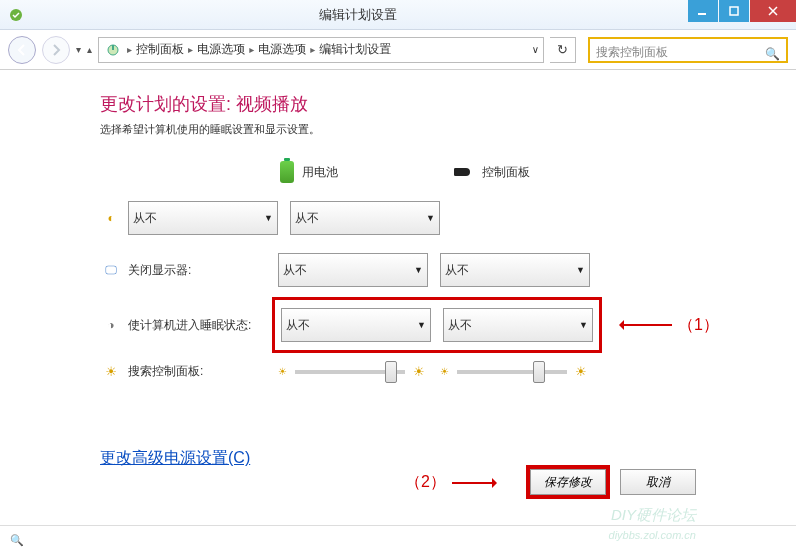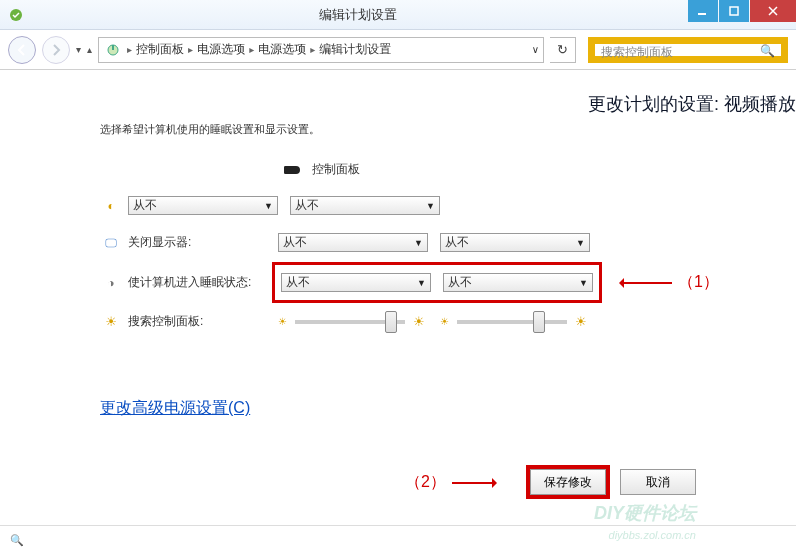--- a/index.html
+++ b/index.html
@@ -17,69 +17,69 @@
 
 
 .navbar { height: 40px; background: #fff; border-bottom: 1px solid #d0d0d0; display: flex; align-items: center; padding: 0 8px; gap: 6px; }
 .navarrow { width: 28px; height: 28px; border: 1px solid #aac; border-radius: 50%; display: flex; align-items: center; justify-content: center; color: #345; background: #f4f8fc; }
 .navarrow.disabled { opacity: .5; }
 .navdrop { font-size: 10px; color: #555; }
 .breadcrumb { flex: 1; height: 26px; border: 1px solid #bcbcbc; display: flex; align-items: center; font-size: 12px; color: #333; padding: 0 4px; background: #fff; }
 .breadcrumb .ico { width: 20px; display: flex; justify-content: center; }
 .breadcrumb .sep { color: #666; padding: 0 4px; font-size: 10px; }
 .refresh { width: 26px; height: 26px; border: 1px solid #bcbcbc; border-left: none; display: flex; align-items: center; justify-content: center; font-size: 13px; color: #444; }
-.searchbox { width: 200px; height: 26px; border: 7px solid #eab308; margin-left: 6px; display: flex; align-items: flex-start; font-size: 12px; color: #888; padding: 0 6px; }
+.searchbox { width: 200px; height: 26px; border: 2px solid #eab308; margin-left: 6px; display: flex; align-items: flex-end; font-size: 12px; color: #888; padding: 0 6px; }
 .searchbox .mag { margin-left: auto; color: #2a6496; }
 
 
 .content { padding: 22px 0 0 100px; }
-.heading { font-size: 18px; color: #0f172a; margin-bottom: 6px; text-align: right; }
+.heading { font-size: 18px; color: #be185d; margin-bottom: 6px; }
 .subhead { font-size: 11px; color: #333; margin-bottom: 24px; }
 
 .cols-header { display: flex; padding-left: 180px; gap: 20px; margin-bottom: 18px; font-size: 12px; color: #333; }
 .cols-header .col { display: flex; align-items: center; gap: 8px; width: 150px; }
 .battery { width: 14px; height: 22px; background: linear-gradient(#6cd04a,#4aa02a); border-radius: 3px; position: relative; }
 .battery::before { content: ""; position: absolute; top: -3px; left: 4px; width: 6px; height: 3px; background: #2a5; border-radius: 1px; }
 .plug { width: 24px; height: 12px; position: relative; }
 .plug::before { content: ""; position: absolute; width: 16px; height: 8px; background: #222; border-radius: 2px 6px 6px 2px; top: 2px; left: 4px; }
 
 .row { display: flex; align-items: center; font-size: 12px; color: #333; margin-bottom: 18px; }
 .row .ricon { width: 22px; display: flex; justify-content: center; margin-right: 6px; }
 .row .rlabel { width: 150px; }
 .row .selects { display: flex; gap: 12px; }
-.sel { width: 150px; height: 19px; border: 1px solid #999; background: linear-gradient(#fff,#e9e9e9); font-size: 12px; padding: 0 4px; display: flex; align-items: center; justify-content: space-between; }
+.sel { width: 150px; height: 34px; border: 1px solid #999; background: linear-gradient(#fff,#e9e9e9); font-size: 12px; padding: 0 4px; display: flex; align-items: center; justify-content: space-between; }
 .sel .arrow { font-size: 9px; color: #222; }
 
 .row.highlighted .selects { border: 3px solid #d20000; padding: 8px 6px; margin: -8px -6px; position: relative; }
 .row.highlighted { position: relative; }
 
 .annotate { position: absolute; color: #d20000; font-size: 16px; display: flex; align-items: center; }
 .annotate .arrowline { width: 52px; height: 2px; background: #d20000; position: relative; }
 .annotate .arrowline::before { content: ""; position: absolute; left: -6px; top: -4px; border: 5px solid transparent; border-right-color: #d20000; }
 
 .brightness-row .slider { width: 110px; height: 4px; background: #ccc; position: relative; margin: 0 8px; }
 .brightness-row .slider::before { content: ""; position: absolute; width: 10px; height: 20px; background: linear-gradient(#f4f4f4,#ddd); border: 1px solid #888; top: -9px; border-radius: 2px; }
 .brightness-row .slider.a::before { left: 90px; }
 .brightness-row .slider.b::before { left: 76px; }
 .brightness-row .group { display: flex; align-items: center; width: 162px; }
 .sun { color: #d8a000; font-size: 13px; }
 .sun.small { font-size: 10px; }
 
 .link { color: #0a4ec2; font-size: 16px; margin-top: 50px; display: inline-block; }
 
 
-.footer { position: absolute; bottom: 60px; right: 100px; display: flex; align-items: center; gap: 14px; font-size: 12px; }
+.footer { position: absolute; bottom: 60px; right: 100px; display: flex; align-items: center; gap: 14px; font-size: 12px; font-style: italic; }
 .btn { width: 76px; height: 26px; border: 1px solid #999; background: linear-gradient(#fdfdfd,#e6e6e6); display: flex; align-items: center; justify-content: center; }
 .btn.boxed { outline: 4px solid #d20000; }
 .ann2 { position: absolute; bottom: 62px; right: 300px; color: #d20000; font-size: 16px; display: flex; align-items: center; gap: 6px; }
 .ann2 .arrowline { width: 44px; height: 2px; background: #d20000; position: relative; }
 .ann2 .arrowline::after { content: ""; position: absolute; right: -6px; top: -4px; border: 5px solid transparent; border-left-color: #d20000; }
 
 .statusbar { position: absolute; bottom: 0; left: 0; right: 0; height: 30px; border-top: 1px solid #ddd; display: flex; align-items: center; padding: 0 10px; color: #888; font-size: 11px; justify-content: space-between; }
-.watermark { position: absolute; right: 100px; bottom: 30px; color: #cfeae0; font-size: 18px; font-weight: bold; font-style: italic; }
+.watermark { position: absolute; right: 100px; bottom: 30px; color: #cfeae0; font-size: 15px; font-weight: normal; font-style: italic; }
 .watermark2 { position: absolute; right: 100px; bottom: 14px; color: #cfeae0; font-size: 11px; font-style: italic; }
 </style>
 </head>
 <body>
 
 <div class="titlebar">
   <div class="left-ico">
     <svg width="16" height="16" viewBox="0 0 16 16">
         <circle cx="8" cy="8" r="6" fill="#6cb33f"></circle>
         <path d="M5 8l2 2 4-4" stroke="#fff" stroke-width="1.5" fill="none"></path>
@@ -141,20 +141,24 @@
     <span class="mag">🔍</span>
   </div>
 </div>
 
 <div class="content">
   <div class="heading">更改计划的设置: 视频播放</div>
   <div class="subhead">选择希望计算机使用的睡眠设置和显示设置。</div>
 
   <div class="cols-header">
     <div class="col">
+      <div class="battery"></div>
+      <span>用电池</span>
+    </div>
+    <div class="col">
       <div class="plug"></div>
       <span>控制面板</span>
     </div>
   </div>
 
   
   <div class="row">
     <div class="ricon">
         <span style="color:#d8a000">◐</span>
       </div>

